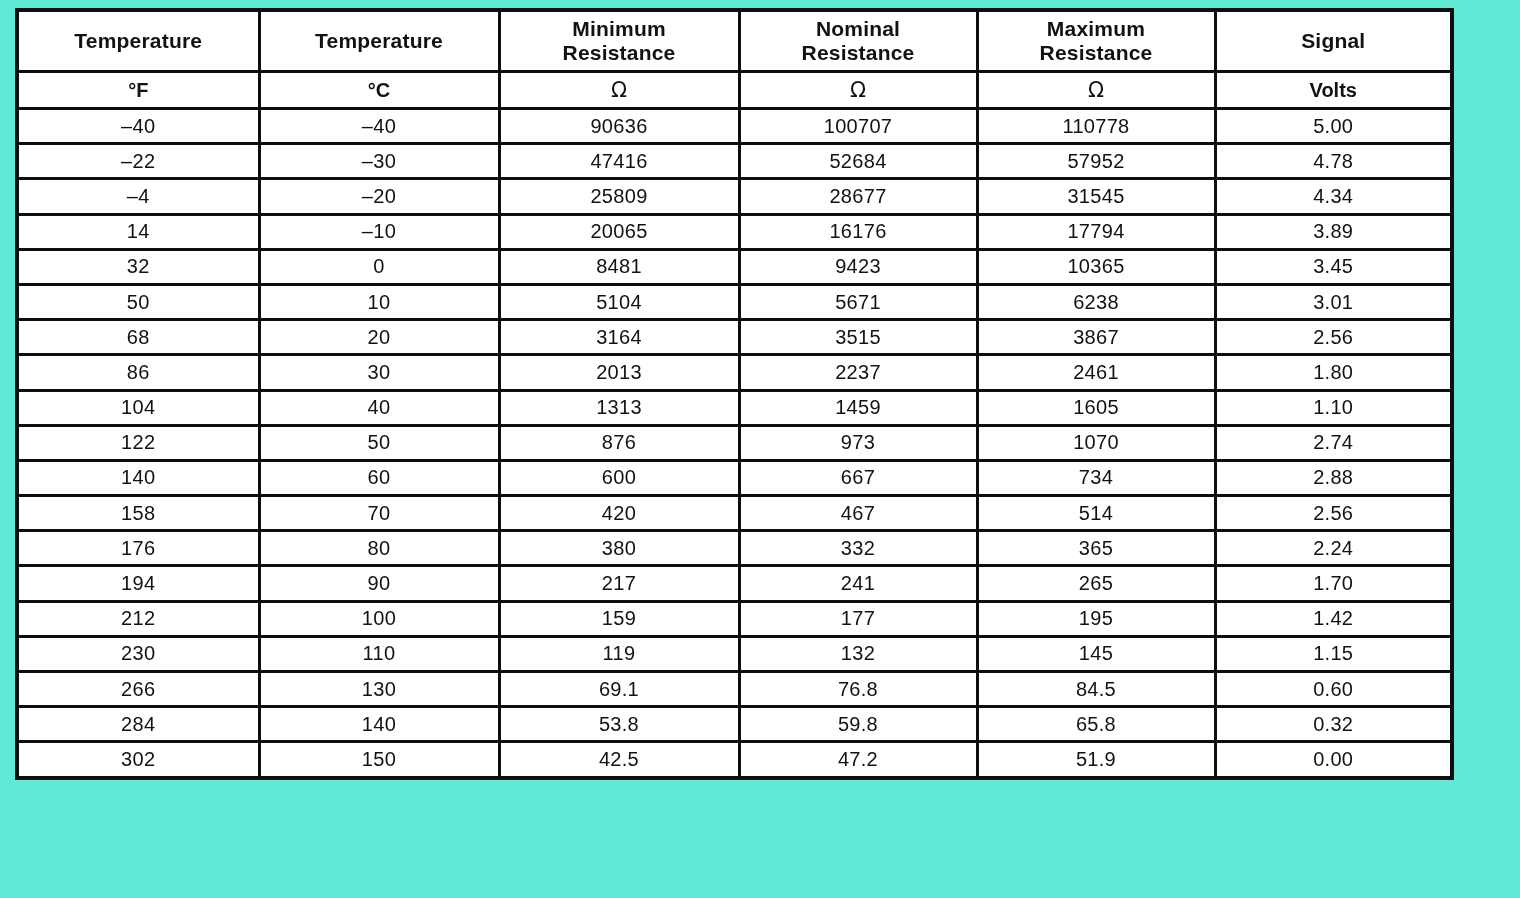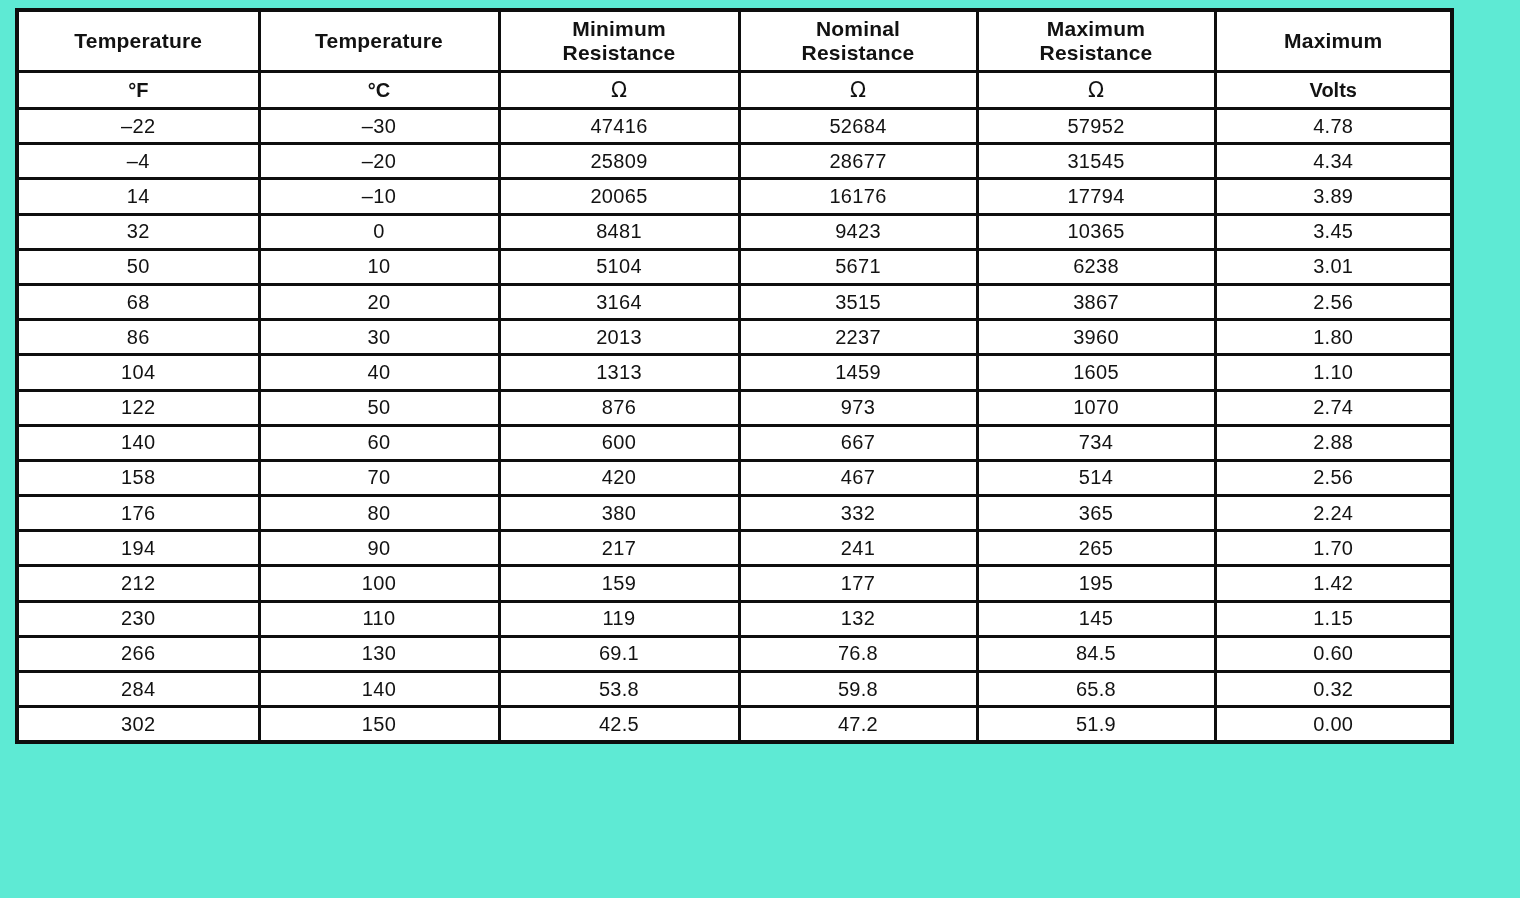--- a/index.html
+++ b/index.html
@@ -78,33 +78,41 @@
       <col style="width:238px">
       <col style="width:237px">
     </colgroup>
     <thead>
       <tr class="title-row">
         <th>Temperature</th>
         <th>Temperature</th>
         <th class="two-line">Minimum Resistance</th>
         <th class="two-line">Nominal Resistance</th>
         <th class="two-line">Maximum Resistance</th>
-        <th>Maximum</th>
+        <th>Signal</th>
       </tr>
       <tr class="unit-row">
         <th>°F</th>
         <th>°C</th>
         <th class="omega">Ω</th>
         <th class="omega">Ω</th>
         <th class="omega">Ω</th>
         <th>Volts</th>
       </tr>
     </thead>
     <tbody>
         <tr>
+          <td>–40</td>
+          <td>–40</td>
+          <td>90636</td>
+          <td>100707</td>
+          <td>110778</td>
+          <td>5.00</td>
+        </tr>
+        <tr>
           <td>–22</td>
           <td>–30</td>
           <td>47416</td>
           <td>52684</td>
           <td>57952</td>
           <td>4.78</td>
         </tr>
         <tr>
           <td>–4</td>
           <td>–20</td>
@@ -143,21 +151,21 @@
           <td>3164</td>
           <td>3515</td>
           <td>3867</td>
           <td>2.56</td>
         </tr>
         <tr>
           <td>86</td>
           <td>30</td>
           <td>2013</td>
           <td>2237</td>
-          <td>3960</td>
+          <td>2461</td>
           <td>1.80</td>
         </tr>
         <tr>
           <td>104</td>
           <td>40</td>
           <td>1313</td>
           <td>1459</td>
           <td>1605</td>
           <td>1.10</td>
         </tr>

